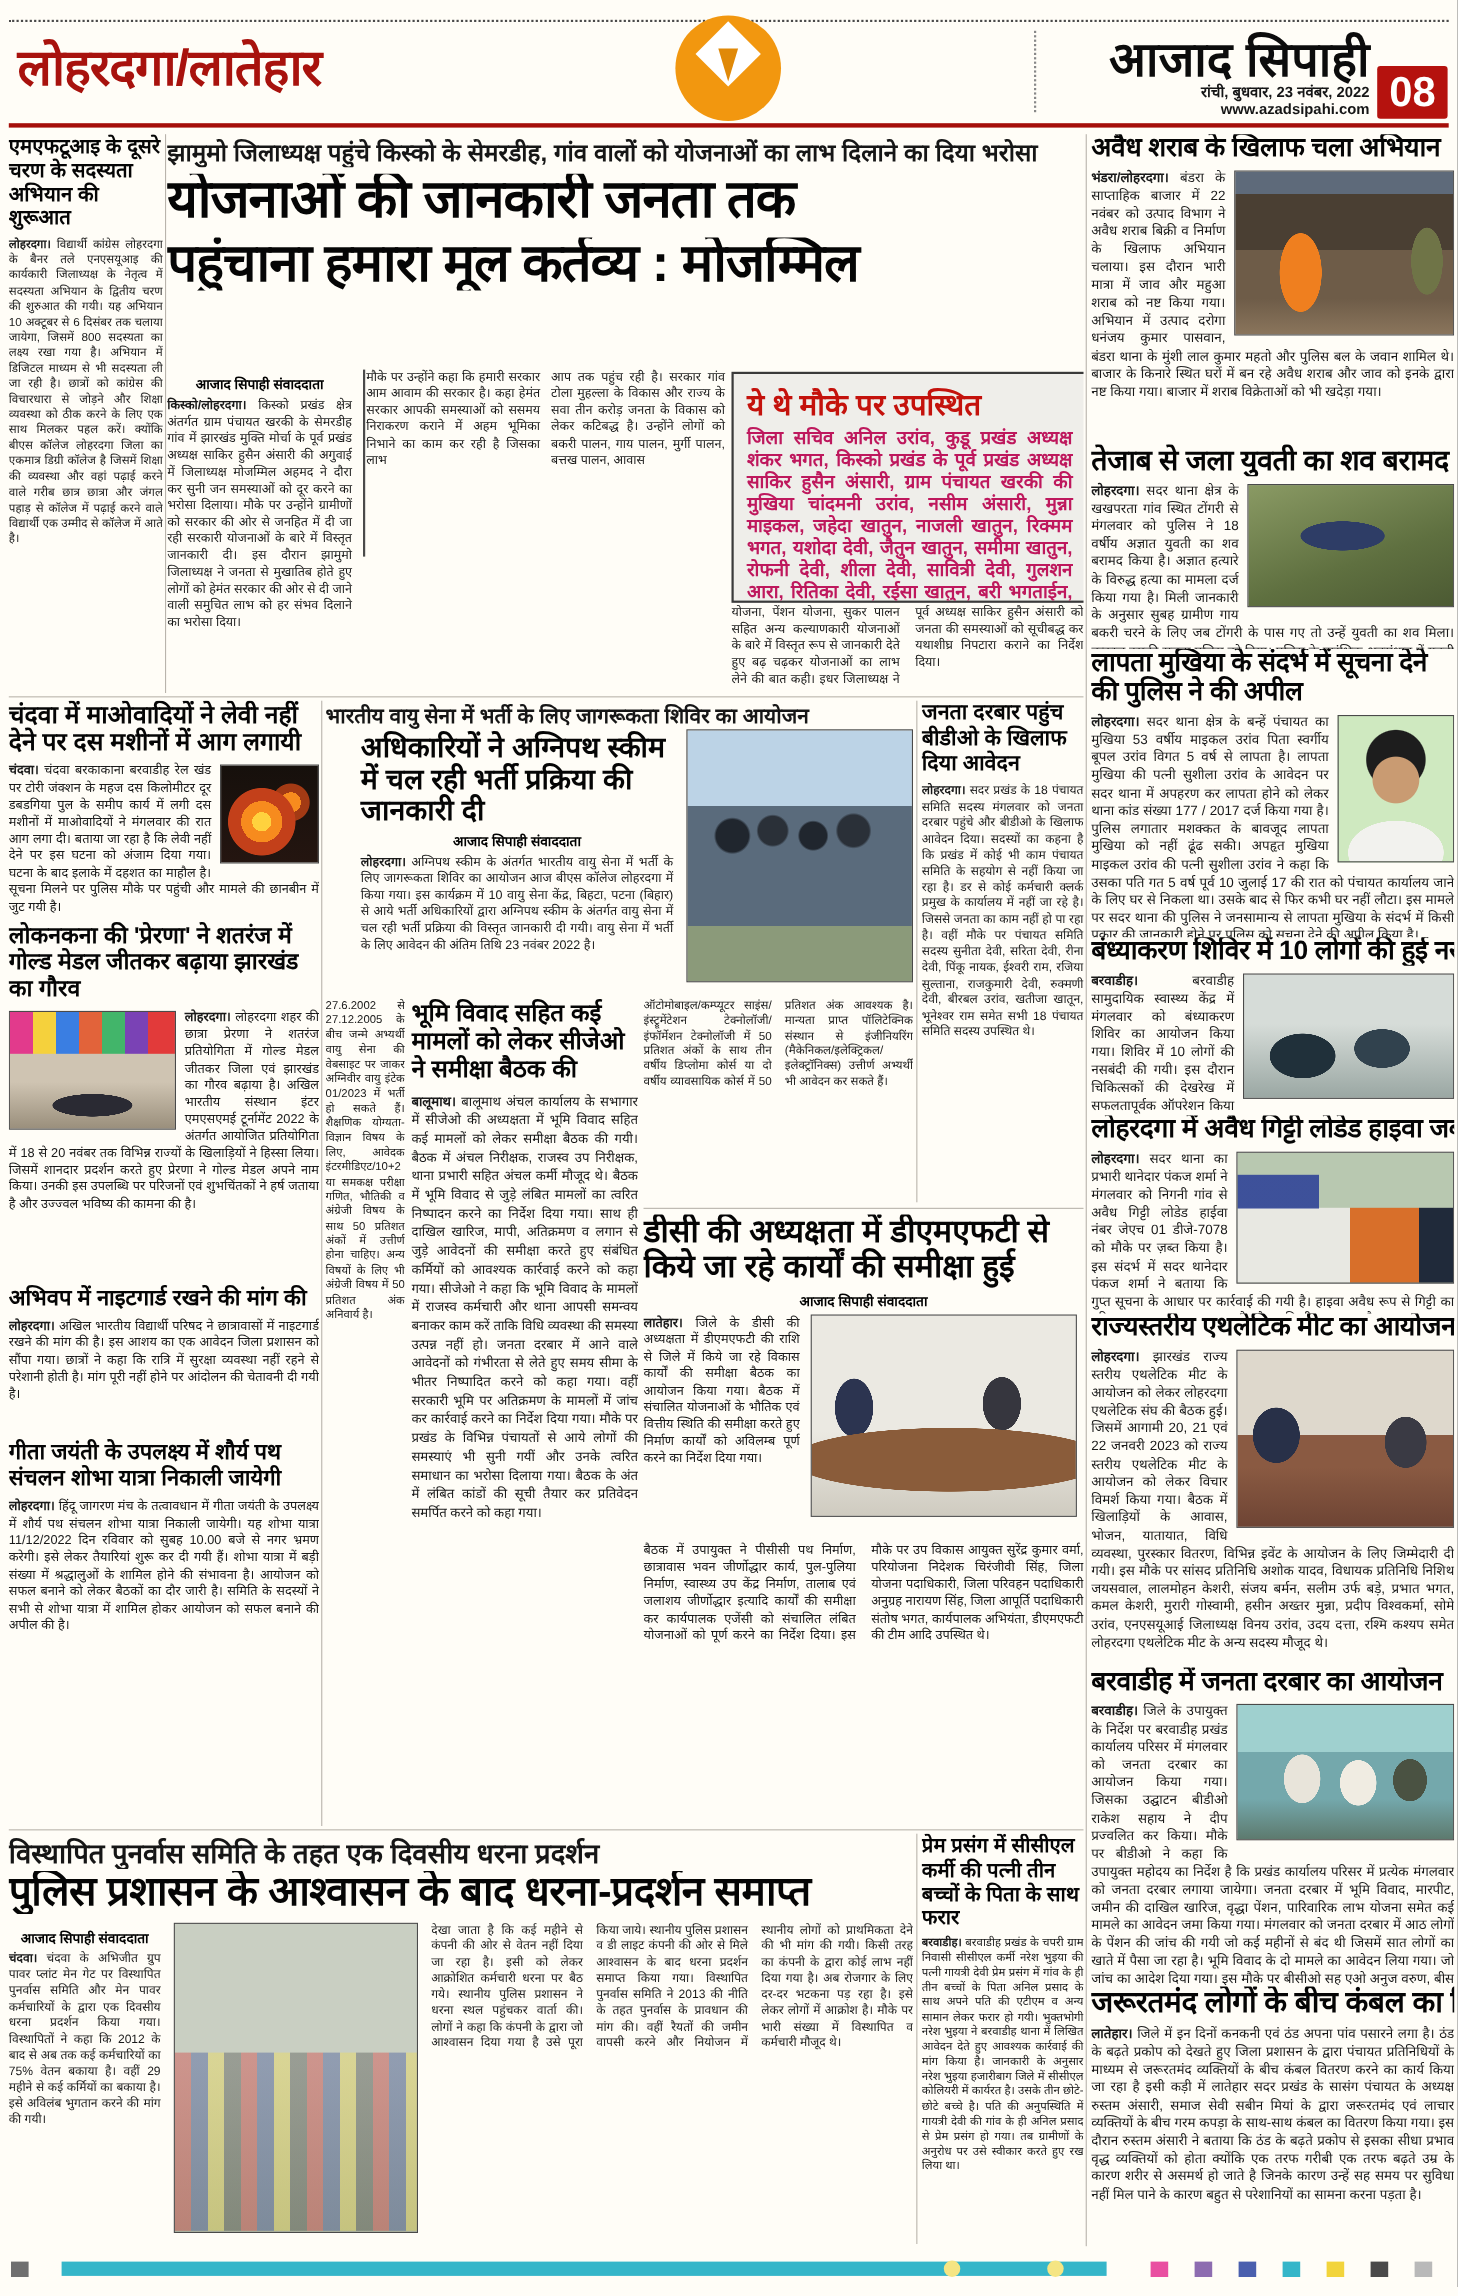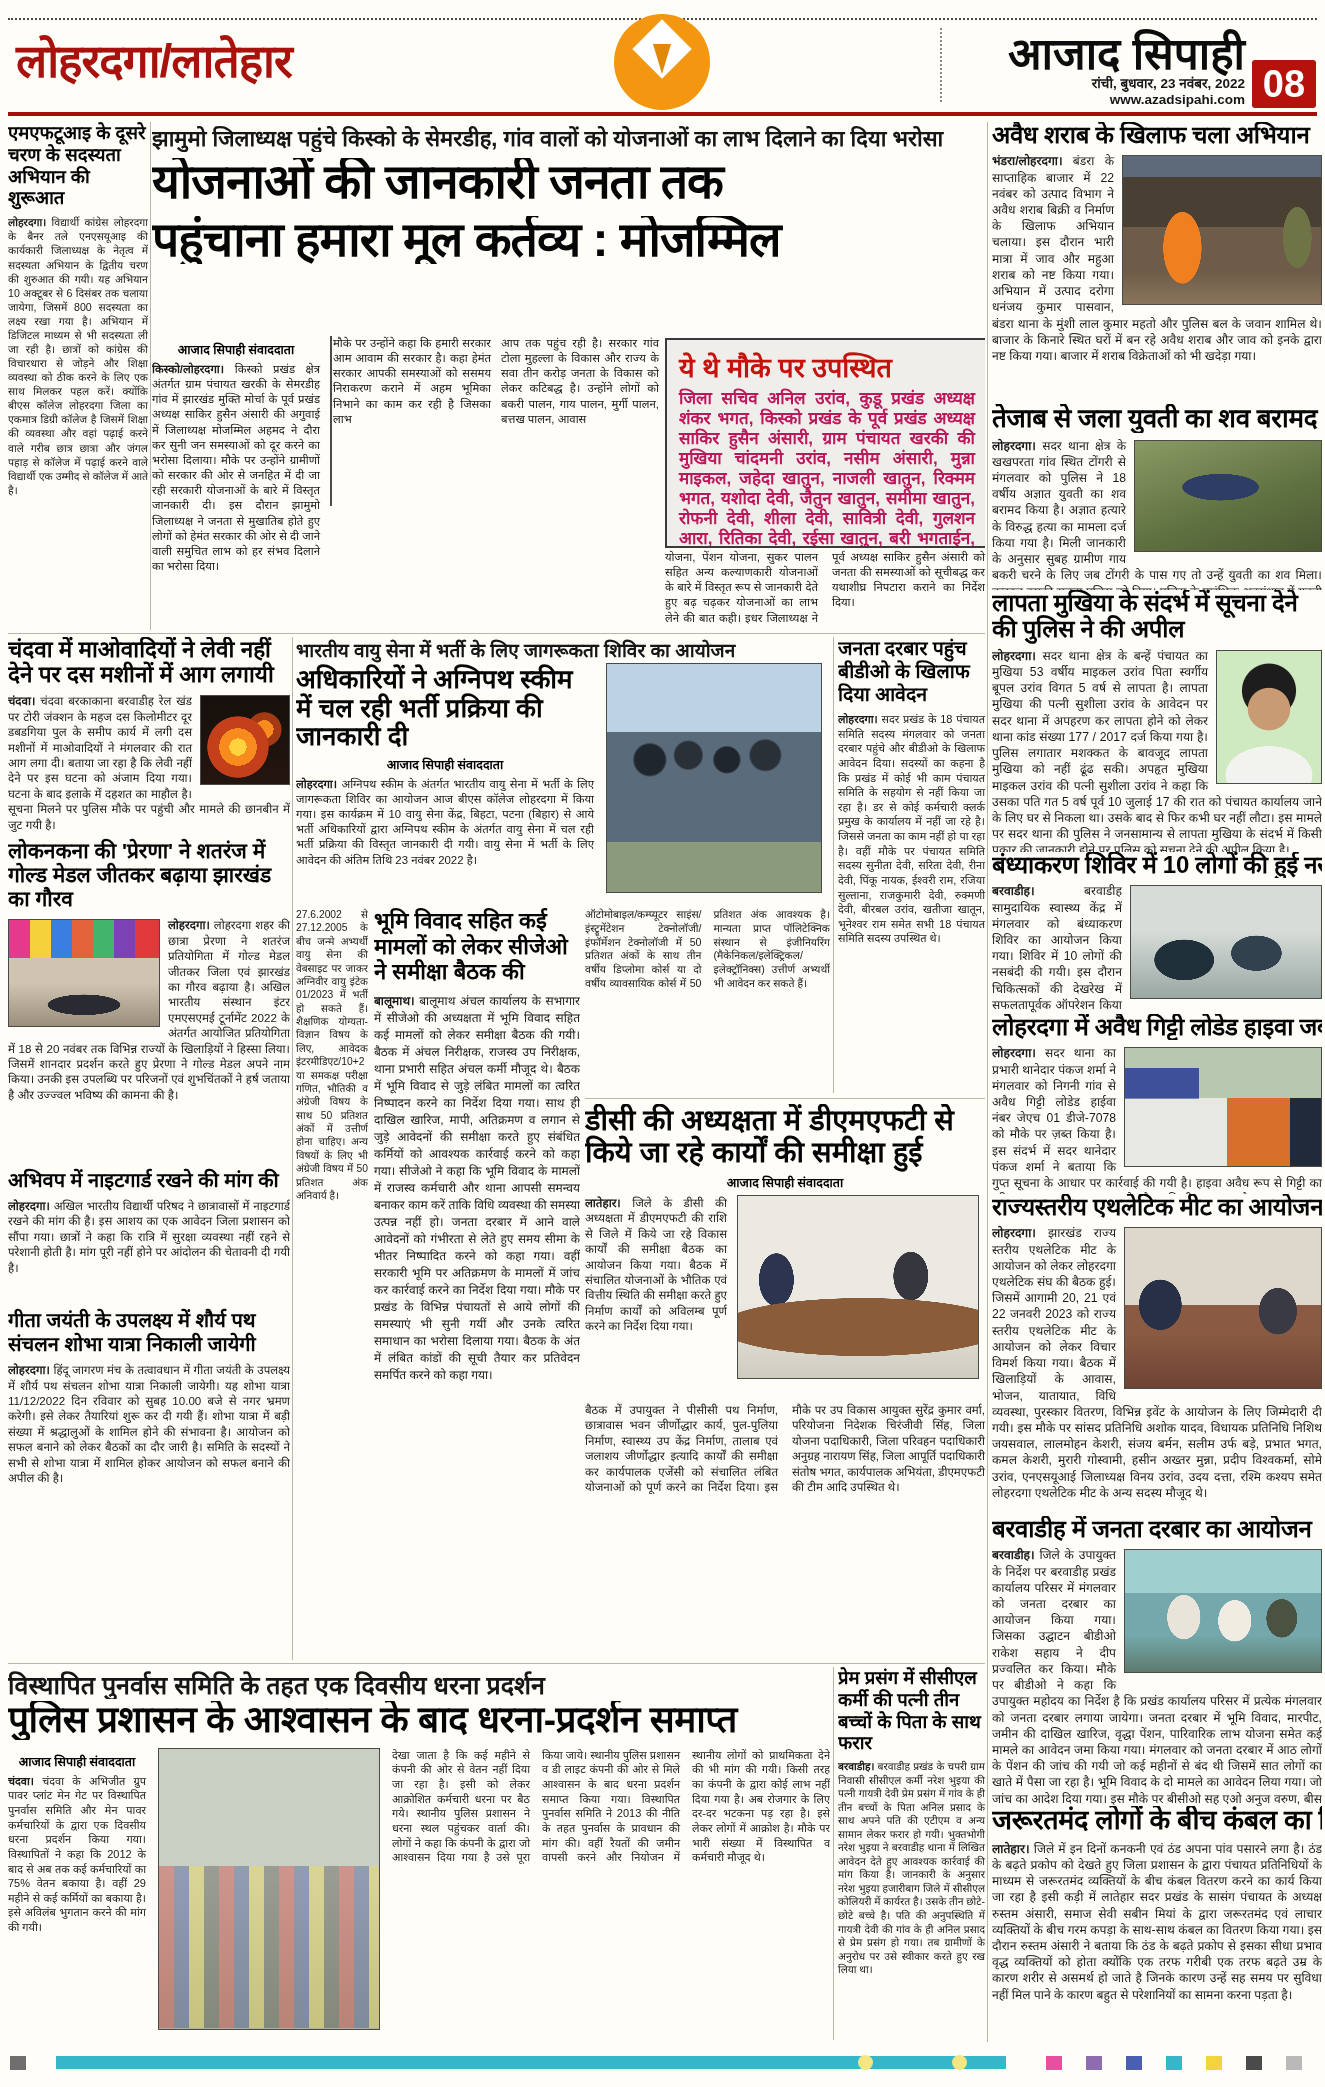--- a/index.html
+++ b/index.html
@@ -191,21 +191,21 @@
       <h3 style="font-size:20px;line-height:1.18;margin:4px 0 6px;">गीता जयंती के उपलक्ष्य में शौर्य पथ संचलन शोभा यात्रा निकाली जायेगी</h3>
       <p class="jt" style="font-size:11.6px;">
         <span class="dls">लोहरदगा।</span>
         <span>हिंदू जागरण मंच के तत्वावधान में गीता जयंती के उपलक्ष्य में शौर्य पथ संचलन शोभा यात्रा निकाली जायेगी। यह शोभा यात्रा 11/12/2022 दिन रविवार को सुबह 10.00 बजे से नगर भ्रमण करेगी। इसे लेकर तैयारियां शुरू कर दी गयी हैं। शोभा यात्रा में बड़ी संख्या में श्रद्धालुओं के शामिल होने की संभावना है। आयोजन को सफल बनाने को लेकर बैठकों का दौर जारी है। समिति के सदस्यों ने सभी से शोभा यात्रा में शामिल होकर आयोजन को सफल बनाने की अपील की है।</span>
       </p>
     </div>
   </div>
 
   <div class="abs art" style="left:296px;top:637px;width:534px;height:266px;">
     <div class="nowrap" style="font-size:19px;font-weight:bold;height:26px;">भारतीय वायु सेना में भर्ती के लिए जागरूकता शिविर का आयोजन</div>
-    <div style="display:flex;gap:12px;">
+    <div style="display:flex;gap:12px;margin-left:32px;">
       <div style="width:298px;">
         <h3 style="font-size:26px;line-height:1.1;margin:2px 0 2px;">अधिकारियों ने अग्निपथ स्कीम में चल रही भर्ती प्रक्रिया की जानकारी दी</h3>
         <div class="by">आजाद सिपाही संवाददाता</div>
         <p class="jt" style="font-size:11.4px;">
           <span class="dls">लोहरदगा।</span>
           <span>अग्निपथ स्कीम के अंतर्गत भारतीय वायु सेना में भर्ती के लिए जागरूकता शिविर का आयोजन आज बीएस कॉलेज लोहरदगा में किया गया। इस कार्यक्रम में 10 वायु सेना केंद्र, बिहटा, पटना (बिहार) से आये भर्ती अधिकारियों द्वारा अग्निपथ स्कीम के अंतर्गत वायु सेना में चल रही भर्ती प्रक्रिया की विस्तृत जानकारी दी गयी। वायु सेना में भर्ती के लिए आवेदन की अंतिम तिथि 23 नवंबर 2022 है।</span>
         </p>
       </div>
       <div class="photo ph-afgroup" style="width:214px;height:228px;"></div>
     </div>

